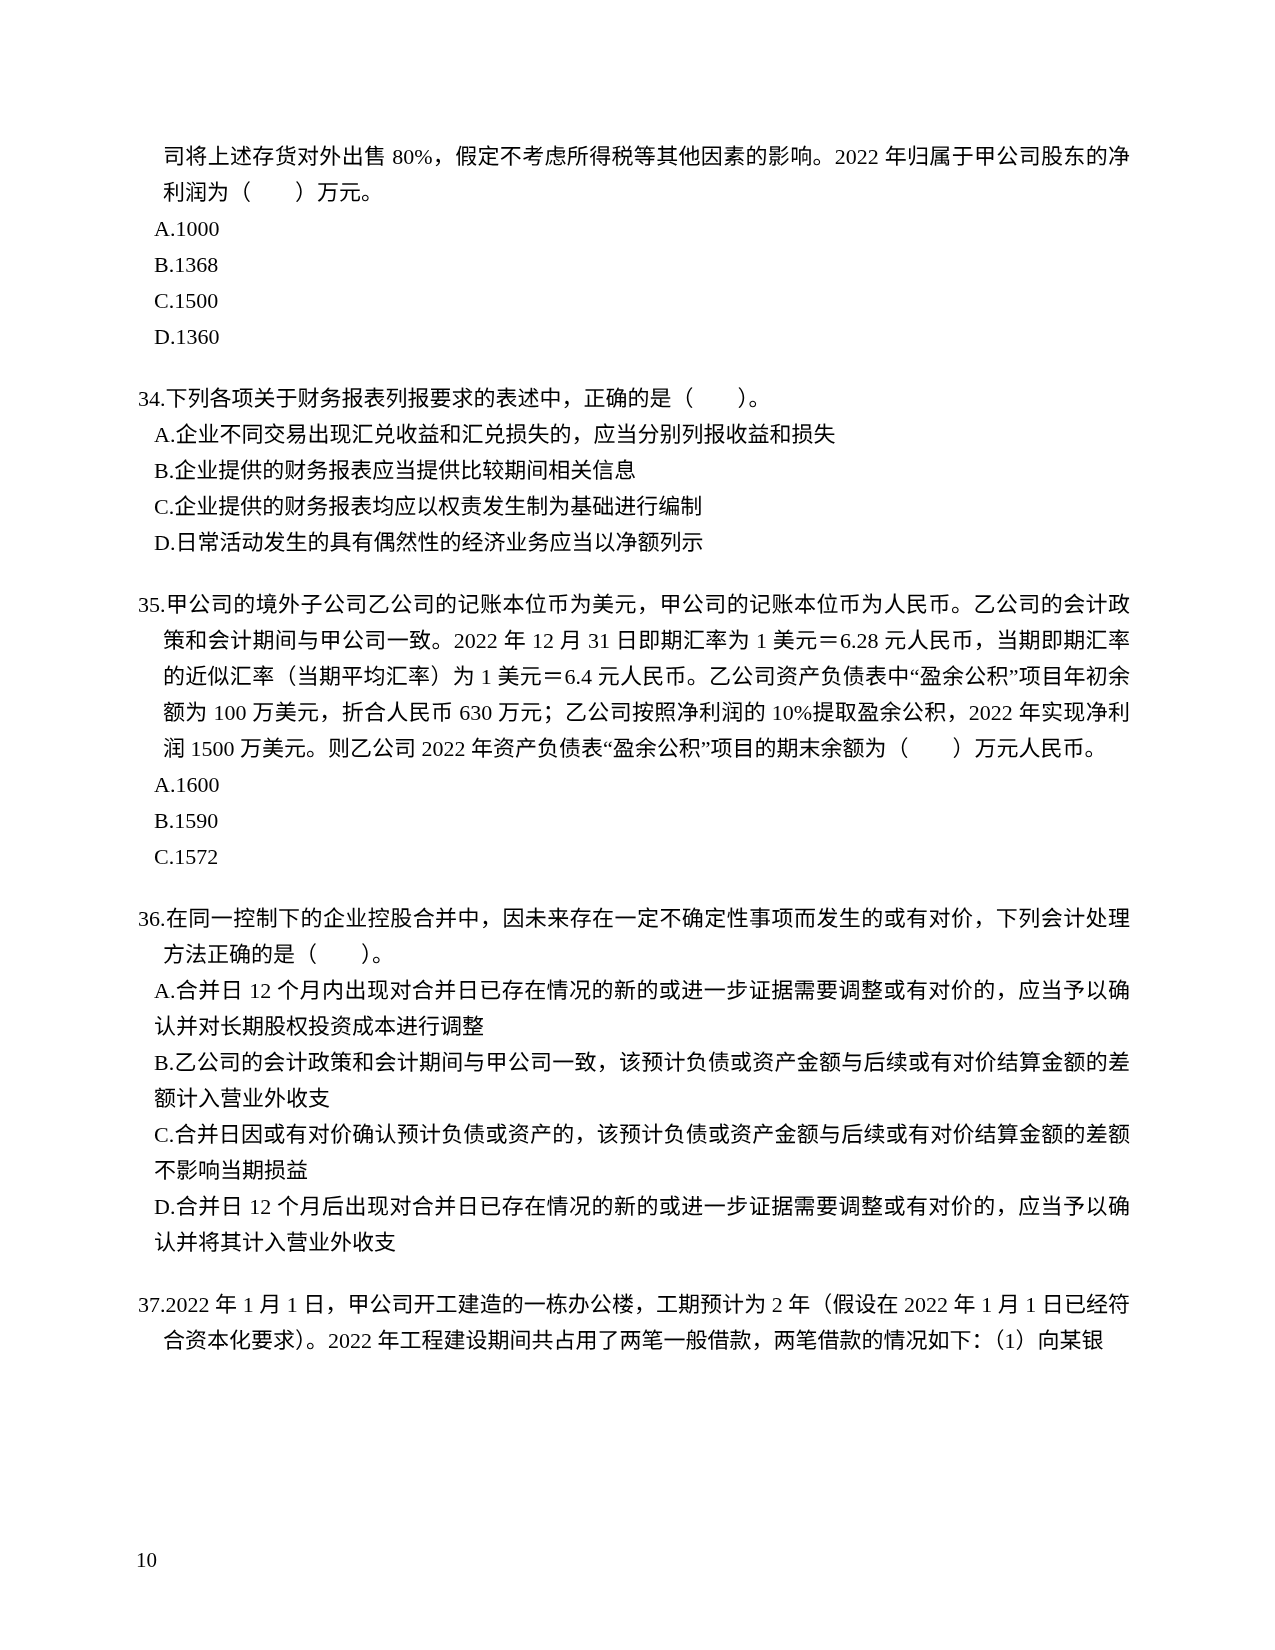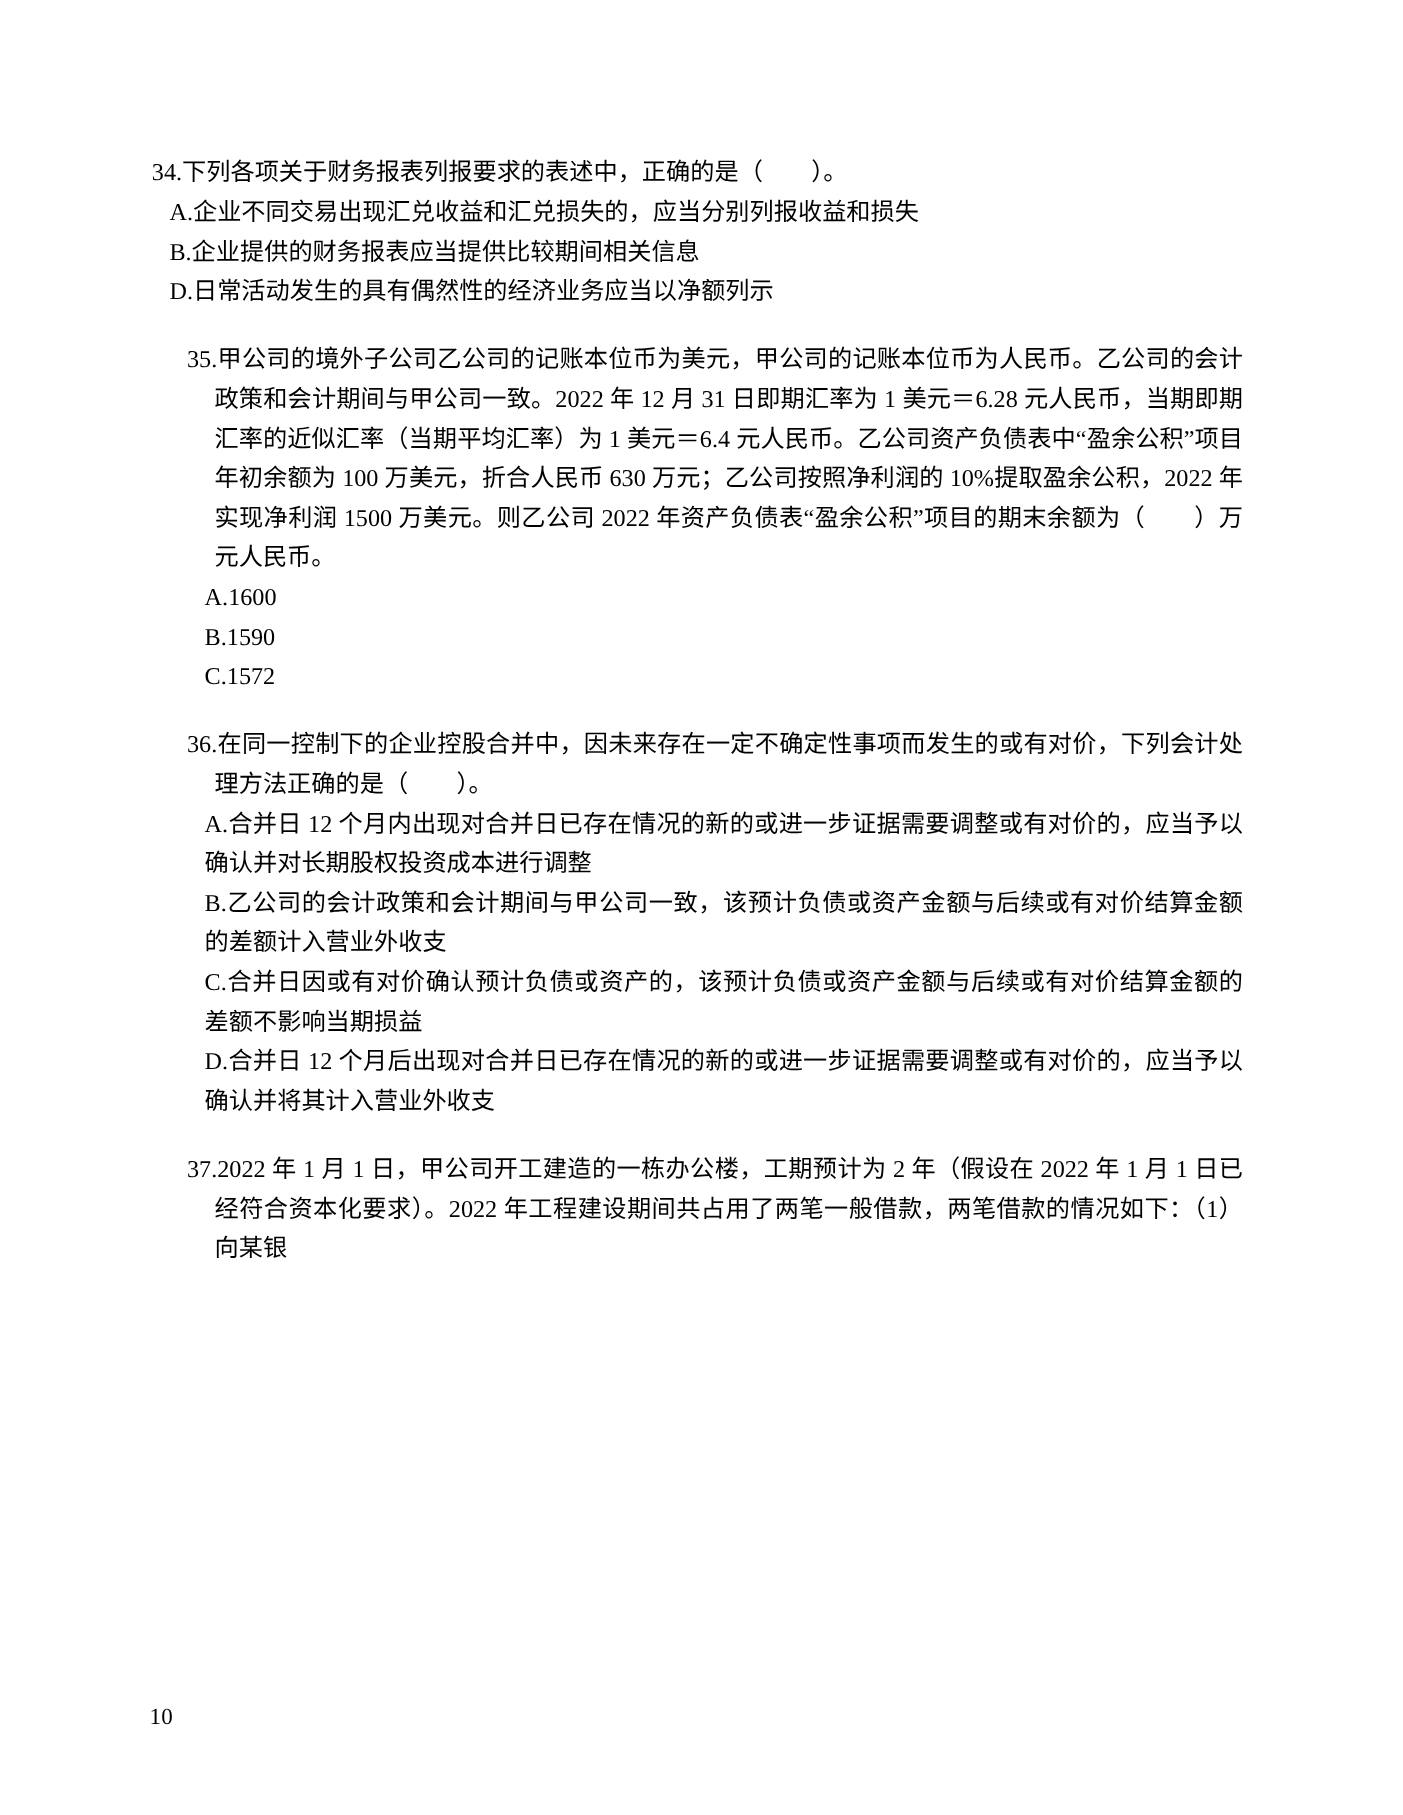--- a/index.html
+++ b/index.html
@@ -18,21 +18,20 @@
     color: #000000;
   }
   .content {
     position: absolute;
     left: 138px;
     top: 139px;
     width: 992px;
   }
   .question + .question {
     margin-top: 26px;
-    margin-left: 32px;
   }
   .question p {
     margin: 0;
   }
   
   .stem {
     padding-left: 25px;
     text-indent: -25px;
     text-align: justify;
   }
@@ -51,25 +50,33 @@
     top: 1546px;
     font-size: 21px;
     line-height: 28px;
   }
 </style>
 </head>
 <body>
 
 <div class="content">
 
+  <div class="question">
+    <p class="cont">司将上述存货对外出售 80%，假定不考虑所得税等其他因素的影响。2022 年归属于甲公司股东的净利润为（　　）万元。</p>
+    <p class="option">A.1000</p>
+    <p class="option">B.1368</p>
+    <p class="option">C.1500</p>
+    <p class="option">D.1360</p>
+  </div>
 
   <div class="question">
     <p class="stem">34.下列各项关于财务报表列报要求的表述中，正确的是（　　）。</p>
     <p class="option">A.企业不同交易出现汇兑收益和汇兑损失的，应当分别列报收益和损失</p>
     <p class="option">B.企业提供的财务报表应当提供比较期间相关信息</p>
+    <p class="option">C.企业提供的财务报表均应以权责发生制为基础进行编制</p>
     <p class="option">D.日常活动发生的具有偶然性的经济业务应当以净额列示</p>
   </div>
 
   <div class="question">
     <p class="stem">35.甲公司的境外子公司乙公司的记账本位币为美元，甲公司的记账本位币为人民币。乙公司的会计政策和会计期间与甲公司一致。2022 年 12 月 31 日即期汇率为 1 美元＝6.28 元人民币，当期即期汇率的近似汇率（当期平均汇率）为 1 美元＝6.4 元人民币。乙公司资产负债表中“盈余公积”项目年初余额为 100 万美元，折合人民币 630 万元；乙公司按照净利润的 10%提取盈余公积，2022 年实现净利润 1500 万美元。则乙公司 2022 年资产负债表“盈余公积”项目的期末余额为（　　）万元人民币。</p>
     <p class="option">A.1600</p>
     <p class="option">B.1590</p>
     <p class="option">C.1572</p>
   </div>
 

